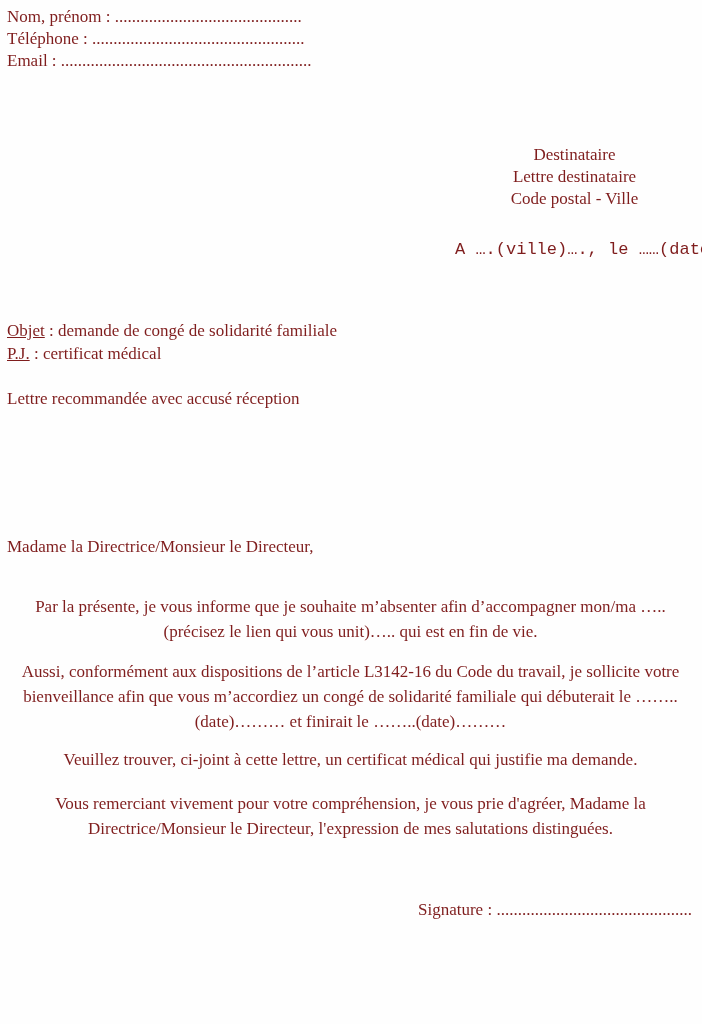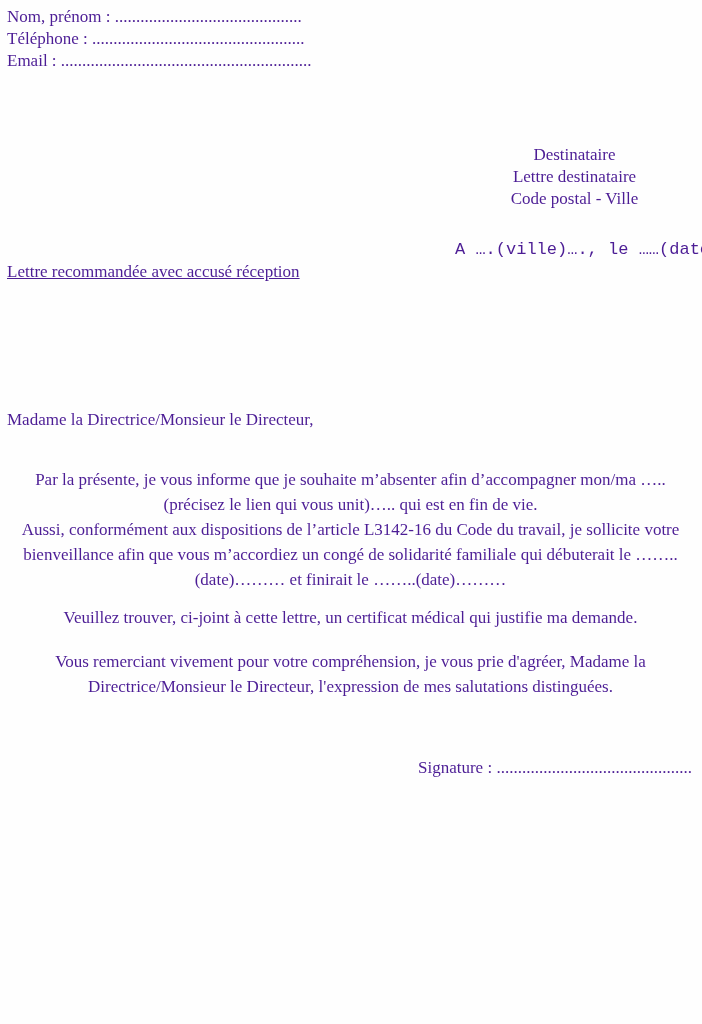--- a/index.html
+++ b/index.html
@@ -7,21 +7,21 @@
     padding: 0;
     background: #ffffff;
   }
   .page {
     position: relative;
     width: 702px;
     height: 1024px;
     box-sizing: border-box;
     padding: 6px 8px 0 7px;
     background: #fefefe;
-    color: #4c1d95;
+    color: #7f1d1d;
     font-family: "Liberation Serif", "DejaVu Serif", serif;
     font-size: 17px;
     overflow: hidden;
   }
   .sender-block .line {
     line-height: 22px;
     white-space: nowrap;
   }
   .recipient-block {
     margin-top: 72px;
@@ -42,34 +42,34 @@
   .subject-block {
     margin-top: 58px;
   }
   .subject-block .line {
     line-height: 23px;
   }
   .u {
     text-decoration: underline;
   }
   .mention {
+    margin-top: 23px;
     line-height: 22px;
-    text-decoration: underline;
   }
   .salutation {
     margin-top: 126px;
     line-height: 22px;
   }
   p.body {
     margin: 0;
     line-height: 25px;
     text-align: center;
   }
   p.body.p1 { margin-top: 36px; }
-  p.body.p2 { }
+  p.body.p2 { margin-top: 15px; }
   p.body.p3 { margin-top: 13px; }
   p.body.p4 { margin-top: 19px; }
   .signature-line {
     margin-top: 58px;
     margin-left: 411px;
     line-height: 22px;
     white-space: nowrap;
   }
 </style>
 </head>
@@ -84,20 +84,24 @@
   </div>
 
   <div class="recipient-block">
     <div class="line">Destinataire</div>
     <div class="line">Lettre destinataire</div>
     <div class="line">Code postal - Ville</div>
   </div>
 
   <div class="date-line">A ….(ville)…., le ……(date)……</div>
 
+  <div class="subject-block">
+    <div class="line"><span class="u">Objet</span><span> : demande de congé de solidarité familiale</span></div>
+    <div class="line"><span class="u">P.J.</span><span> : certificat médical</span></div>
+  </div>
 
   <div class="mention">Lettre recommandée avec accusé réception</div>
 
   <div class="salutation">Madame la Directrice/Monsieur le Directeur,</div>
 
   <p class="body p1">Par la présente, je vous informe que je souhaite m’absenter afin d’accompagner mon/ma …..(précisez le lien qui vous unit)….. qui est en fin de vie.</p>
   <p class="body p2">Aussi, conformément aux dispositions de l’article L3142-16 du Code du travail, je sollicite votre bienveillance afin que vous m’accordiez un congé de solidarité familiale qui débuterait le ……..(date)……… et finirait le ……..(date)………</p>
   <p class="body p3">Veuillez trouver, ci-joint à cette lettre, un certificat médical qui justifie ma demande.</p>
   <p class="body p4">Vous remerciant vivement pour votre compréhension, je vous prie d'agréer, Madame la Directrice/Monsieur le Directeur, l'expression de mes salutations distinguées.</p>
 

